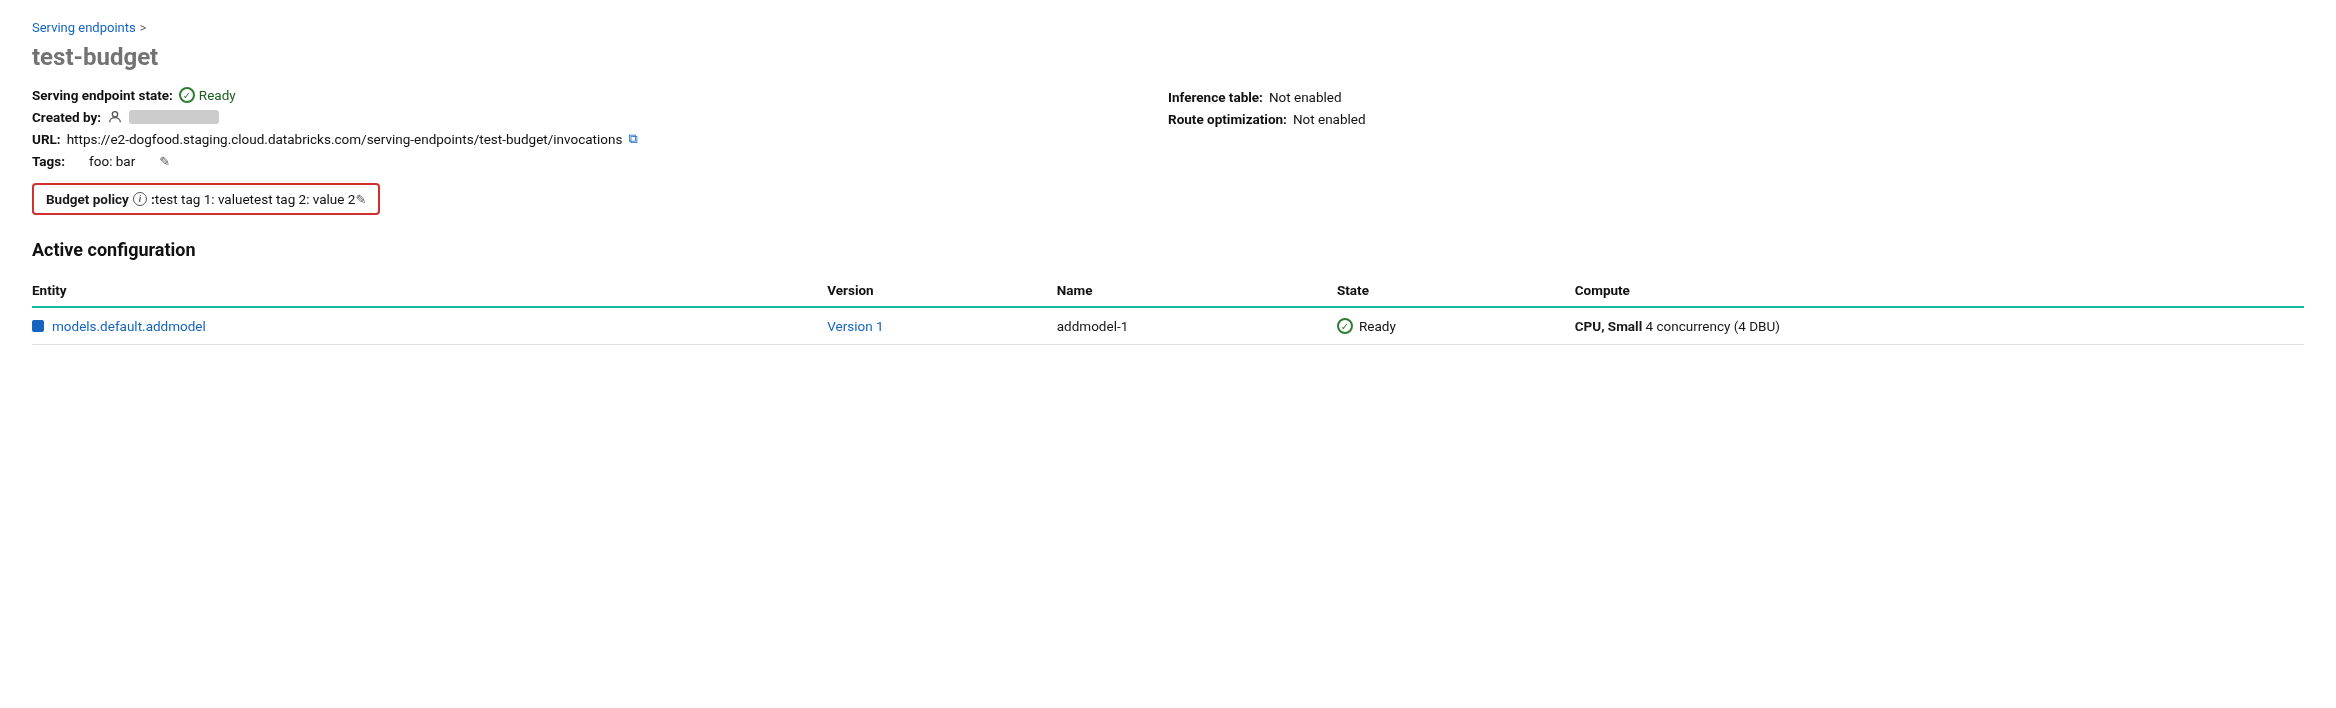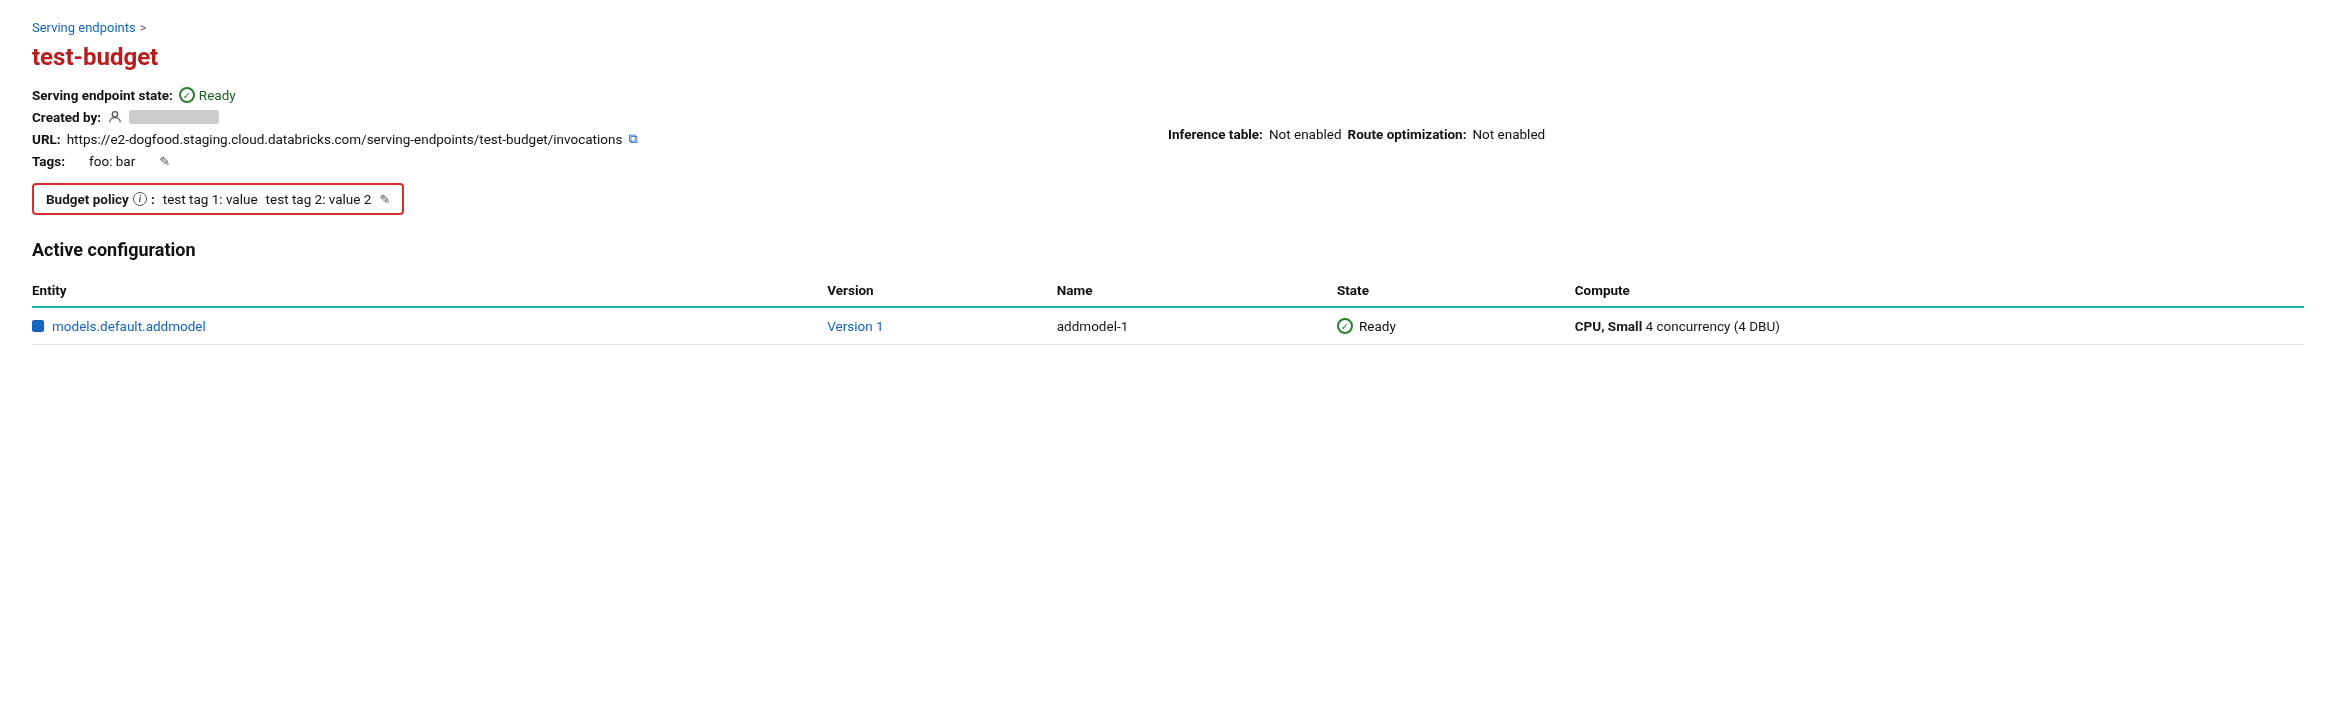--- a/index.html
+++ b/index.html
@@ -25,37 +25,37 @@
       text-decoration: none;
       font-size: 13px;
     }
     .breadcrumb-sep {
       color: #666;
       font-size: 13px;
     }
     .page-title {
       font-size: 24px;
       font-weight: 700;
-      color: #b91c1c;
+      color: #737373;
       margin-bottom: 16px;
     }
     .meta-grid {
       display: grid;
       grid-template-columns: 1fr 1fr;
       gap: 4px 0;
       margin-bottom: 4px;
     }
     .meta-left {
       display: flex;
       flex-direction: column;
       gap: 6px;
     }
     .meta-right {
       display: flex;
-      flex-direction: row;
+      flex-direction: column;
       gap: 6px;
       padding-top: 2px;
     }
     .meta-row {
       display: flex;
       align-items: center;
       gap: 6px;
       font-size: 13.5px;
     }
     .meta-label {
@@ -118,21 +118,20 @@
     .tags-row {
       display: flex;
       align-items: center;
       gap: 24px;
       font-size: 13.5px;
       margin-bottom: 10px;
     }
     .budget-policy-box {
       display: inline-flex;
       align-items: center;
-      gap: 8px;
       border: 2px solid #d32f2f;
       border-radius: 4px;
       padding: 6px 12px;
       margin-bottom: 24px;
       font-size: 13.5px;
     }
     .budget-label {
       font-weight: 700;
       display: flex;
       align-items: center;

